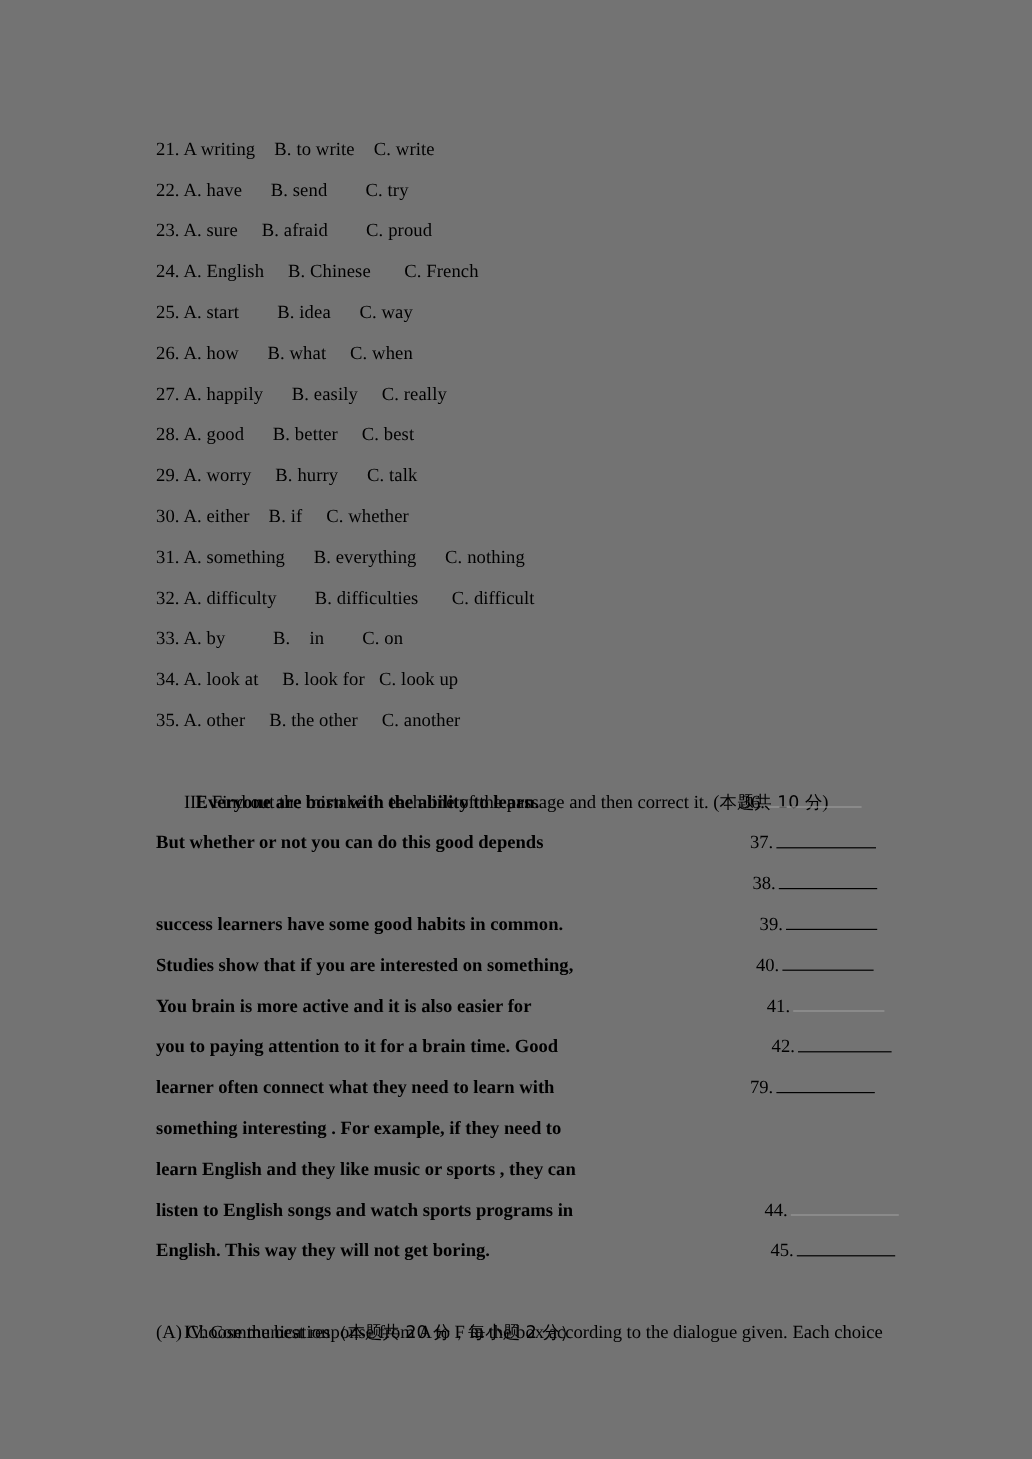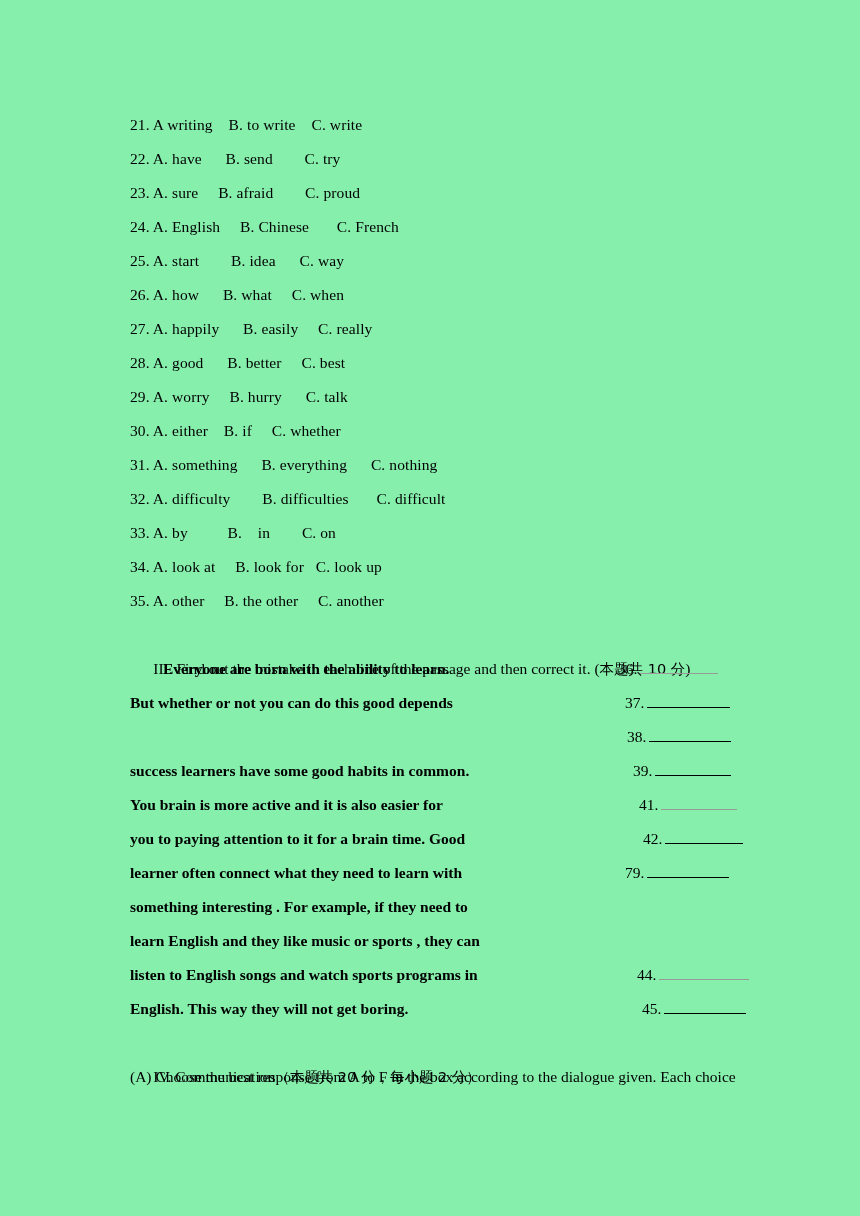--- a/index.html
+++ b/index.html
@@ -10,21 +10,21 @@
   }
   body {
     font-family: "Liberation Serif", "DejaVu Serif", serif;
     color: #000000;
     -webkit-font-smoothing: antialiased;
   }
   .page {
     position: relative;
     width: 860px;
     height: 1216px;
-    background: #86efac;
+    background: #737373;
     overflow: hidden;
     box-sizing: border-box;
   }
   .content {
     position: absolute;
     left: 130px;
     top: 108px;
     width: 620px;
   }
 
@@ -134,20 +134,21 @@
 
     <div class="section-head">
       <span>III. Find out the mistake in each line of the passage and then correct it. (</span><span class="cn">本题共 10 分</span><span>)</span>
     </div>
 
     <div id="proof-list">
         <div class="proof-row"><span class="proof-text indent">Everyone are born with the ability to learn.</span><span class="blank-holder" style="left: 488px;"><span class="blank-num">36.</span><span class="blank-rule light" style="width: 78px;"></span></span></div>
         <div class="proof-row"><span class="proof-text">But whether or not you can do this good depends</span><span class="blank-holder" style="left: 495px;"><span class="blank-num">37.</span><span class="blank-rule" style="width: 83px;"></span></span></div>
         <div class="proof-row"><span class="blank-holder" style="left: 497px;"><span class="blank-num">38.</span><span class="blank-rule" style="width: 82px;"></span></span></div>
         <div class="proof-row"><span class="proof-text">success learners have some good habits in common.</span><span class="blank-holder" style="left: 503px;"><span class="blank-num">39.</span><span class="blank-rule" style="width: 76px;"></span></span></div>
+        <div class="proof-row"><span class="proof-text">Studies show that if you are interested on something,</span><span class="blank-holder" style="left: 500px;"><span class="blank-num">40.</span><span class="blank-rule" style="width: 76px;"></span></span></div>
         <div class="proof-row"><span class="proof-text">You brain is more active and it is also easier for</span><span class="blank-holder" style="left: 509px;"><span class="blank-num">41.</span><span class="blank-rule light" style="width: 76px;"></span></span></div>
         <div class="proof-row"><span class="proof-text">you to paying attention to it for a brain time. Good</span><span class="blank-holder" style="left: 513px;"><span class="blank-num">42.</span><span class="blank-rule" style="width: 78px;"></span></span></div>
         <div class="proof-row"><span class="proof-text">learner often connect what they need to learn with</span><span class="blank-holder" style="left: 495px;"><span class="blank-num">79.</span><span class="blank-rule" style="width: 82px;"></span></span></div>
         <div class="proof-row"><span class="proof-text">something interesting . For example, if they need to</span></div>
         <div class="proof-row"><span class="proof-text">learn English and they like music or sports , they can</span></div>
         <div class="proof-row"><span class="proof-text">listen to English songs and watch sports programs in</span><span class="blank-holder" style="left: 507px;"><span class="blank-num">44.</span><span class="blank-rule light" style="width: 90px;"></span></span></div>
         <div class="proof-row"><span class="proof-text">English. This way they will not get boring.</span><span class="blank-holder" style="left: 512px;"><span class="blank-num">45.</span><span class="blank-rule" style="width: 82px;"></span></span></div>
       </div>
 
     <div class="comm-head">

